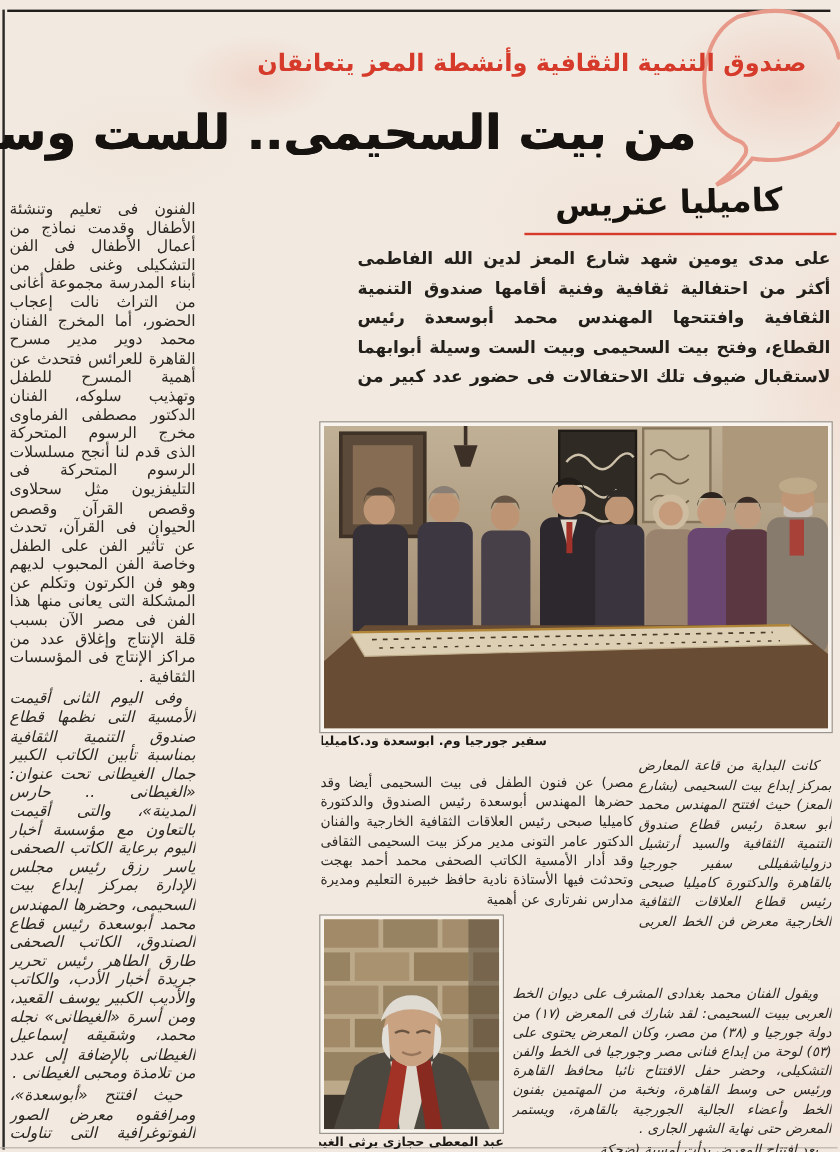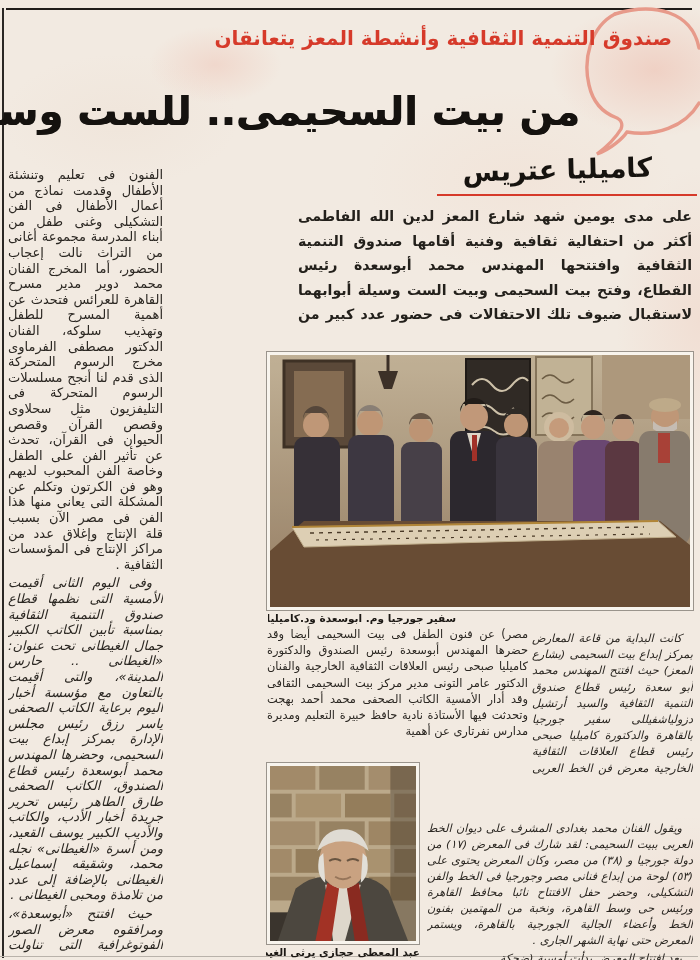--- a/index.html
+++ b/index.html
@@ -20,21 +20,21 @@
       radial-gradient(95px 55px  at 215px 65px,  rgba(233,150,130,0.22), transparent 70%),
       radial-gradient(220px 130px at 520px 180px, rgba(240,200,180,0.16), transparent 70%),
       radial-gradient(170px 95px  at 120px 120px, rgba(224,196,176,0.12), transparent 70%),
       radial-gradient(160px 120px at 690px 900px, rgba(233,170,150,0.12), transparent 70%);
   }
   .rule-top    { position:absolute; left:6px;  top:8px;   width:686px; height:2px; background:#201d1a; }
   .rule-left   { position:absolute; left:2px;  top:8px;   width:2px;   height:950px; background:#2a2724; }
   .rule-bottom { position:absolute; left:0px;  top:956px; width:698px; height:1px; background:#b9b2aa; }
 
   .kicker {
-    position:absolute; left:280px; top:26px; width:392px; height:28px;
+    position:absolute; left:280px; top:40px; width:392px; height:28px;
     font-size:20px; font-weight:bold; color:#d63a2a;
     direction:rtl; text-align:center; white-space:nowrap;
   }
   .headline {
     position:absolute; left:55px; top:84px; width:525px; height:58px;
     font-size:40px; line-height:54px; font-weight:bold; color:#15120f;
     direction:rtl; text-align:center; white-space:nowrap;
     letter-spacing:-1px;
     text-shadow:0.6px 0 0 #15120f;
   }
@@ -53,21 +53,21 @@
     position:absolute; left:298px; top:204px; width:394px; height:128px;
     font-size:14.2px; line-height:24.5px; font-weight:bold;
     direction:rtl; text-align:justify; overflow:hidden; color:#23201b;
   }
   .bodycol { direction:rtl; text-align:justify; overflow:hidden; color:#2b2722; }
   .bodycol p { text-align:justify; }
   .bodycol p.indent { text-indent:11px;font-style:italic; }
   .left-col   { position:absolute; left:8px;   top:167px; width:155px; height:786px;
                 font-size:13px; line-height:15.6px; }
   .left-col p + p { margin-top:3px; }
-  .mid-col    { position:absolute; left:267px; top:626px; width:261px; height:132px;
+  .mid-col    { position:absolute; left:267px; top:644px; width:261px; height:132px;
                 font-size:11.4px; line-height:16.2px; }
   .right-col-top    { position:absolute; left:532px; top:631px; width:161px; height:148px;
                 font-size:11.3px; line-height:16.2px; }
   .right-col-bottom { position:absolute; left:427px; top:821px; width:266px; height:178px;
                 font-size:11.3px; line-height:16px; }
   .right-col-bottom p + p { margin-top:2px; }
 
   .photo-frame {
     position:absolute; background:#f8f4ed;
     border:1px solid #9a948c; padding:3px;

